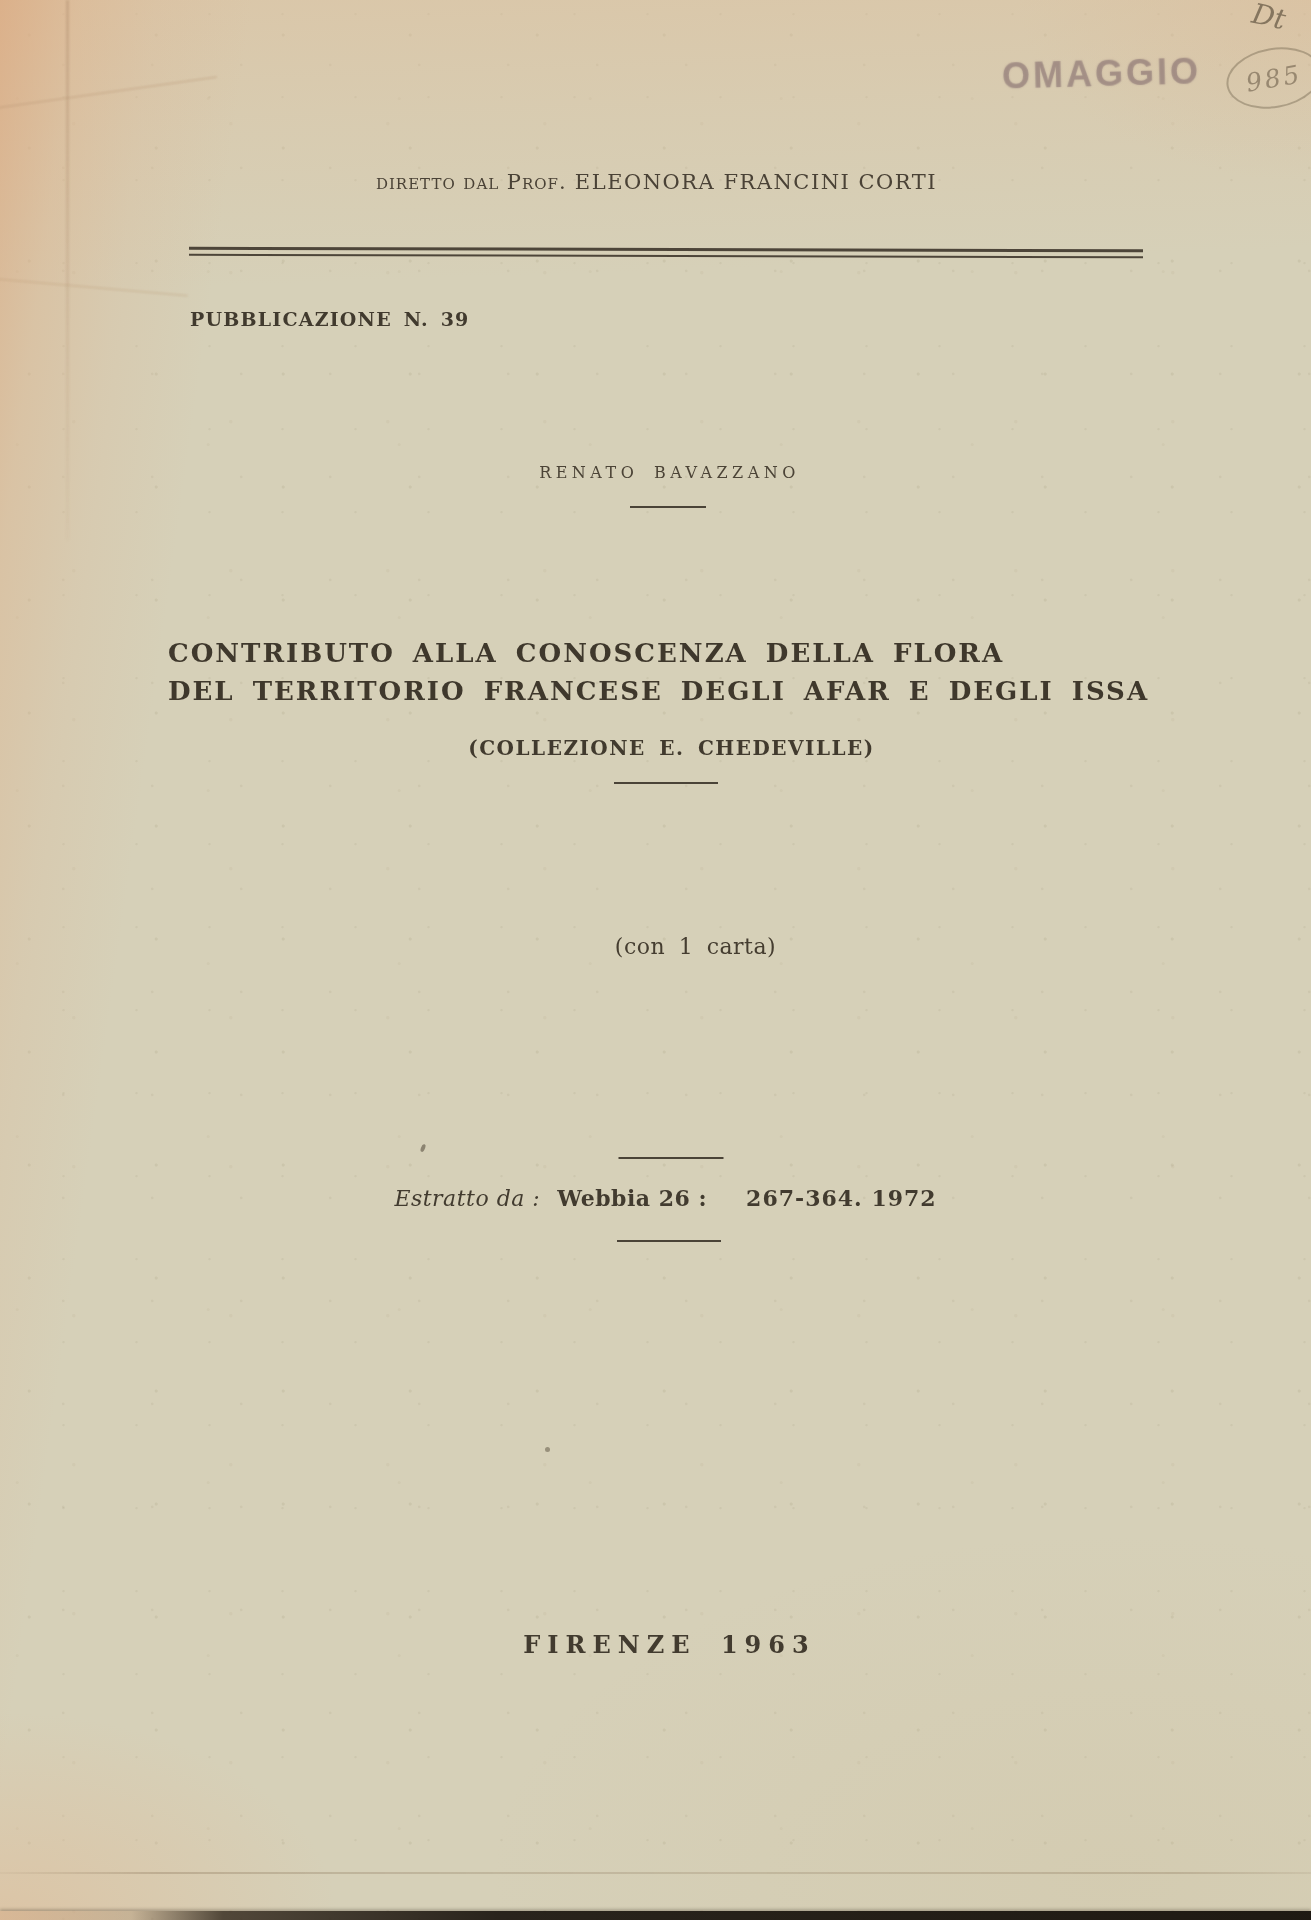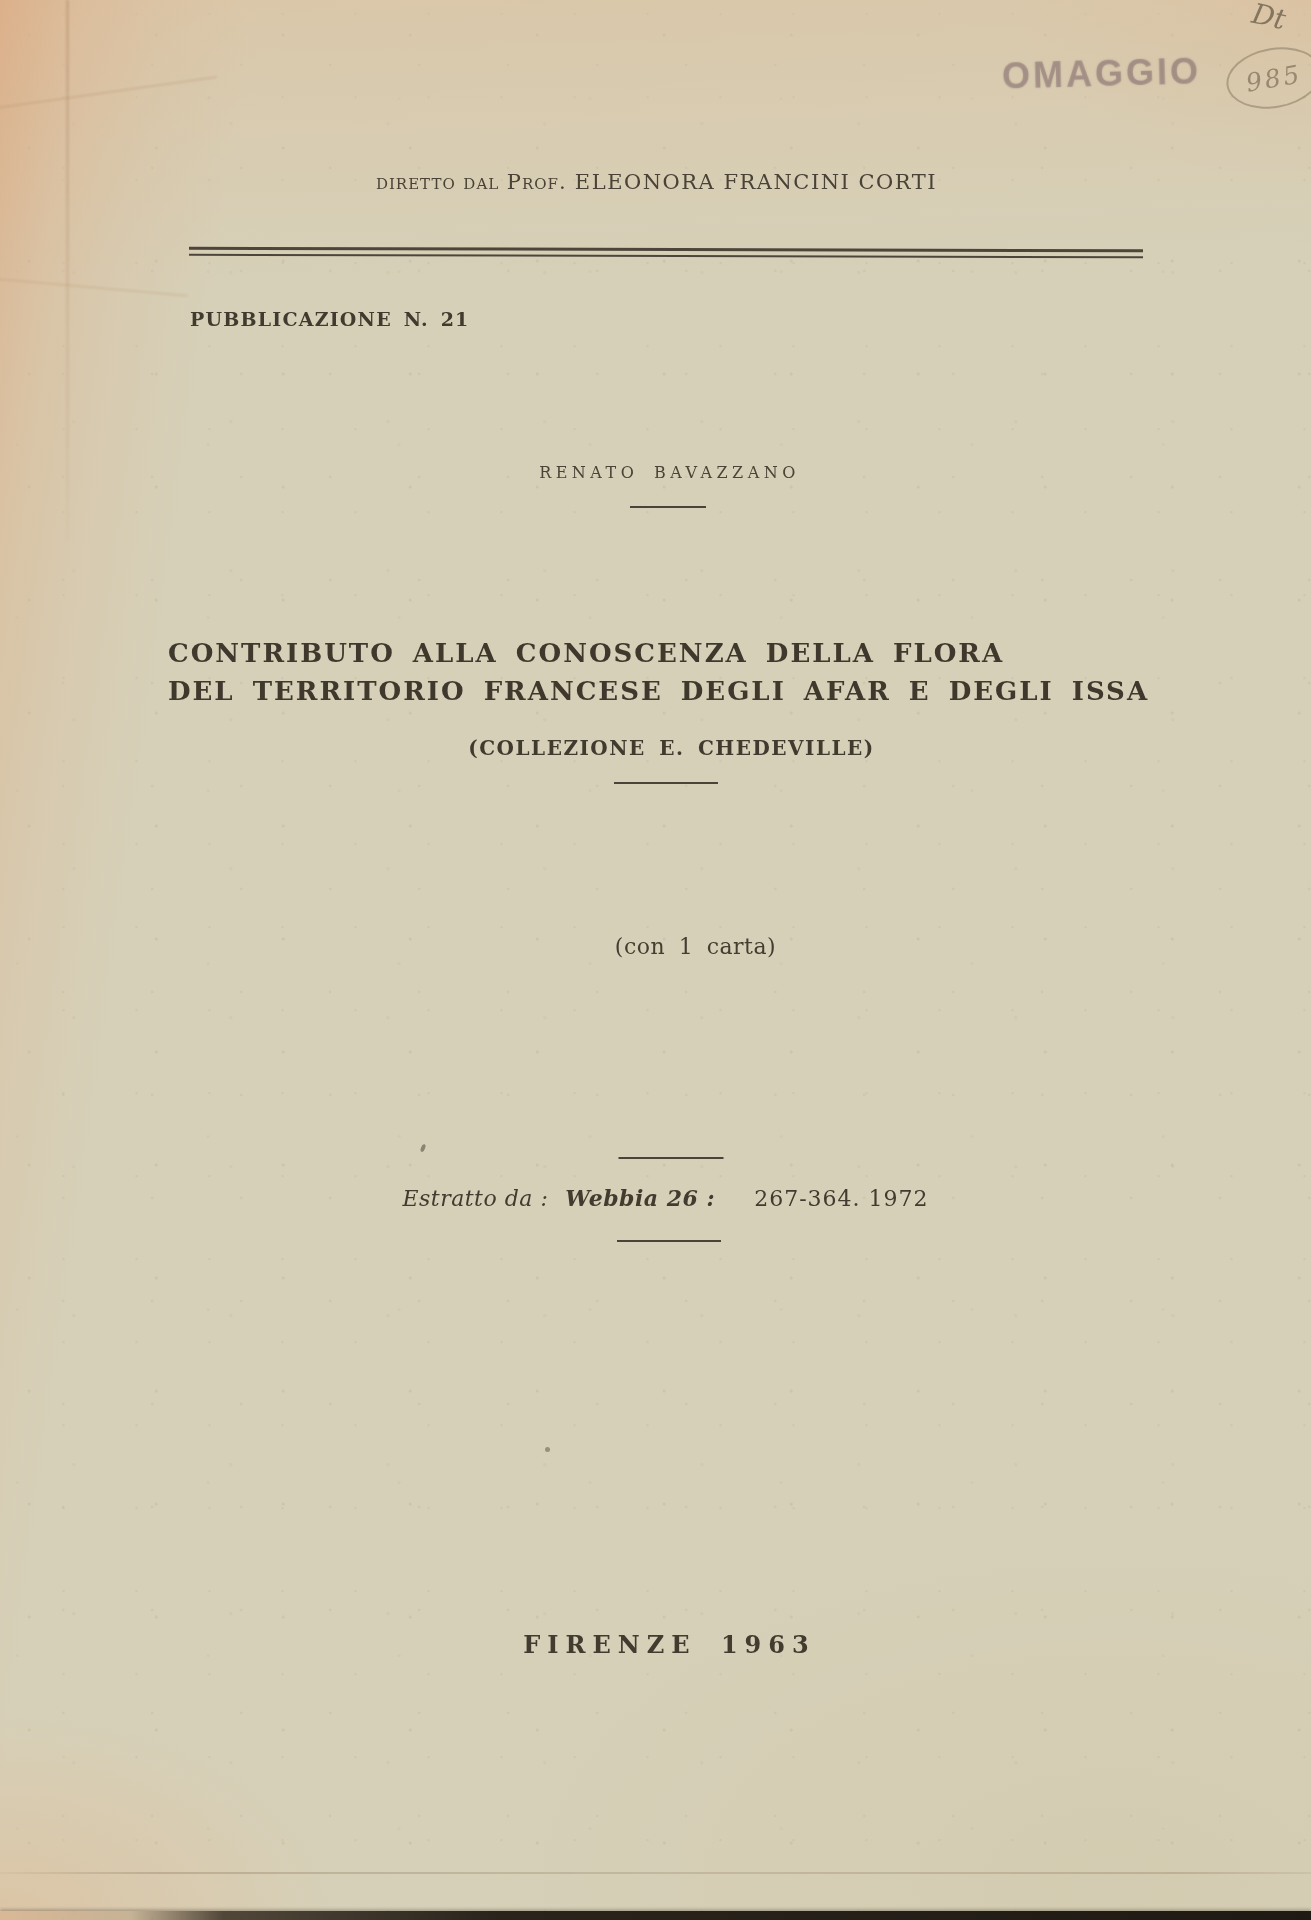--- a/index.html
+++ b/index.html
@@ -193,22 +193,22 @@
     border-top: 2.5px solid #4a4337;
   }
   .extract-line {
     top: 1185px;
     transform: translateX(-50%);
     margin-left: 10px;
     font-size: 22px;
     color: #423b2f;
   }
   .extract-label { font-style: italic; letter-spacing: 0.5px; margin-right: 10px; }
-  .extract-journal { font-weight: 700; letter-spacing: 0.5px; margin-right: 10px; font-style: italic; }
-  .extract-ref { font-weight: 400; letter-spacing: 1px; margin-left: 22px; }
+  .extract-journal { font-weight: 700; letter-spacing: 0.5px; margin-right: 10px; }
+  .extract-ref { font-weight: 700; letter-spacing: 1px; margin-left: 22px; }
   .extract-rule-bottom {
     position: absolute;
     left: 50%; top: 1240px;
     margin-left: 13px;
     transform: translateX(-50%);
     width: 104px;
     border-top: 2.5px solid #4a4337;
   }
 
   .imprint {
@@ -290,21 +290,21 @@
   <div class="crease-horizontal"></div>
 
 
   <div class="printed centered director-line">
     <span class="director-prefix">diretto dal Prof.</span>
     <span class="director-name">ELEONORA FRANCINI CORTI</span>
   </div>
 
   <div class="double-rule"></div>
 
-  <div class="printed publication-no">PUBBLICAZIONE N. 21</div>
+  <div class="printed publication-no">PUBBLICAZIONE N. 39</div>
 
   <div class="printed centered author">RENATO BAVAZZANO</div>
   <div class="author-rule"></div>
 
   <div class="printed centered main-title">
     <div>CONTRIBUTO ALLA CONOSCENZA DELLA FLORA</div>
     <div>DEL TERRITORIO FRANCESE DEGLI AFAR E DEGLI ISSA</div>
   </div>
 
   <div class="printed centered collection-note">(COLLEZIONE E. CHEDEVILLE)</div>

